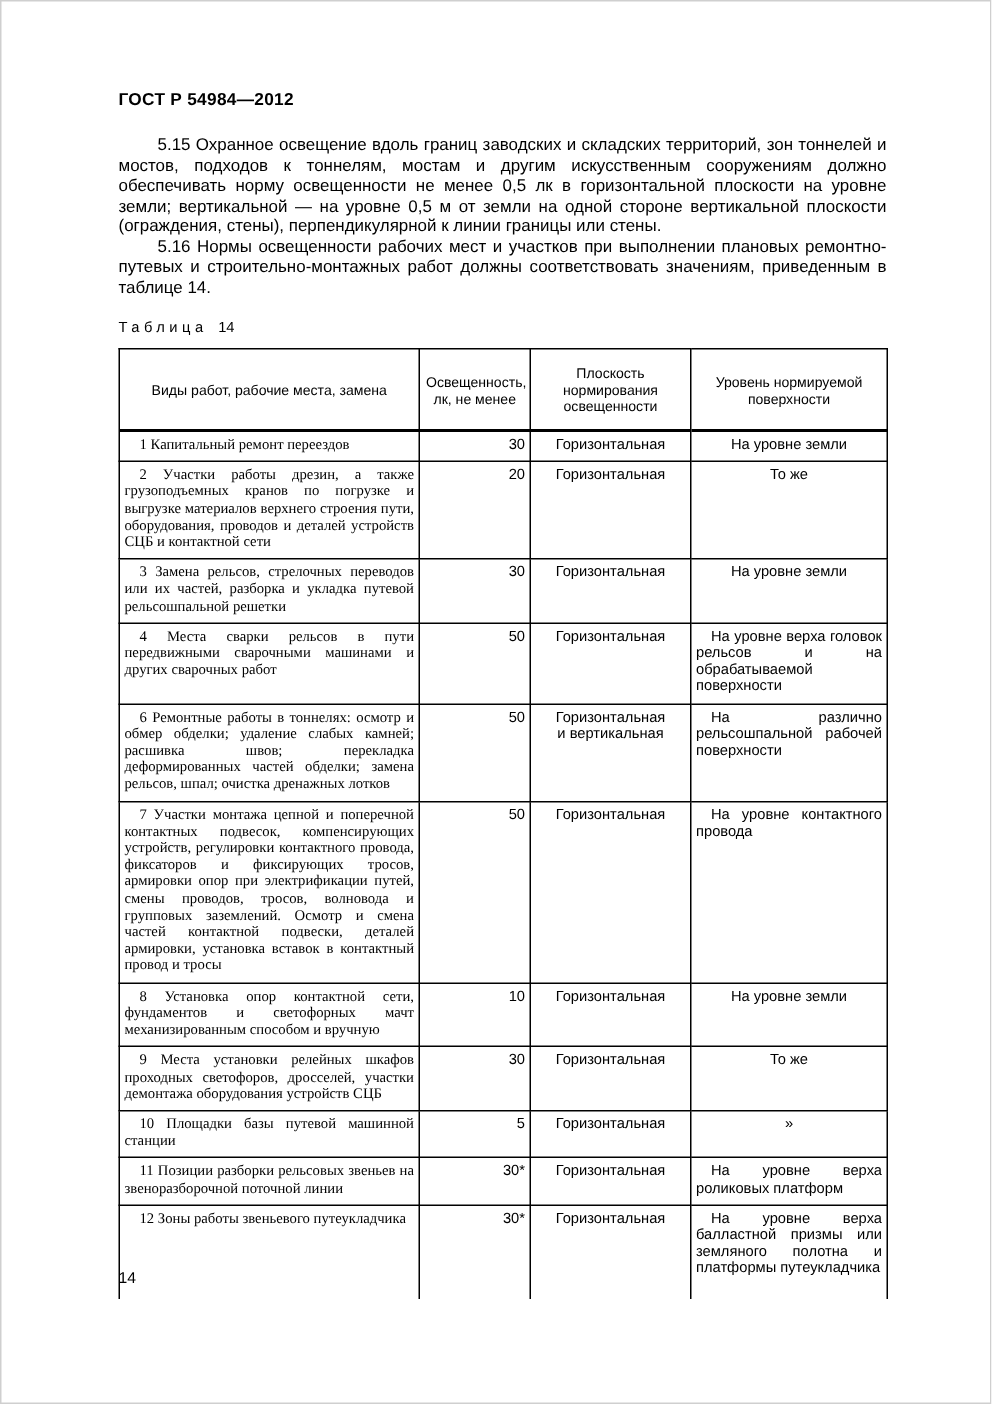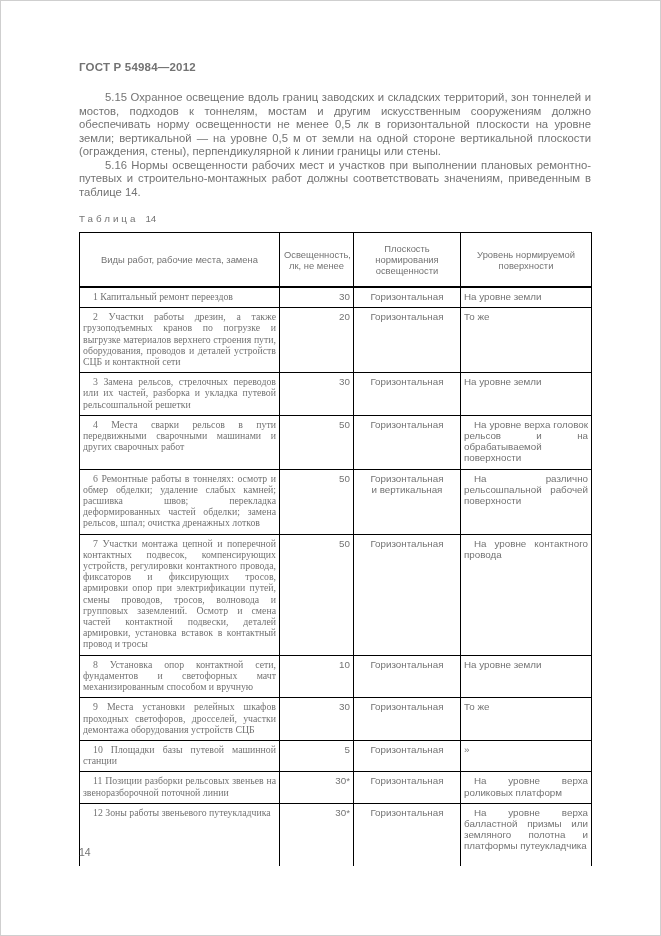--- a/index.html
+++ b/index.html
@@ -9,21 +9,21 @@
   }
   .page {
     position: relative;
     width: 661px;
     height: 936px;
     background: #ffffff;
     border: 1px solid #cfcfcf;
     box-sizing: border-box;
     overflow: hidden;
     font-family: "Liberation Sans", "DejaVu Sans", sans-serif;
-    color: #737373;
+    color: #000000;
   }
   .content {
     position: absolute;
     left: 78px;
     top: 60px;
     width: 512px;
   }
   .doc-header {
     font-size: 11.5px;
     font-weight: bold;
@@ -93,20 +93,21 @@
     text-align: center;
     white-space: pre-line;
   }
   td.c-level {
     text-align: justify;
     text-indent: 10px;
     padding-left: 5px;
     padding-right: 4px;
   }
   td.c-level.center {
+    text-align: center;
     text-indent: 0;
   }
   .page-number {
     position: absolute;
     left: 78px;
     top: 845px;
     font-size: 10.5px;
   }
 </style>
 </head>

